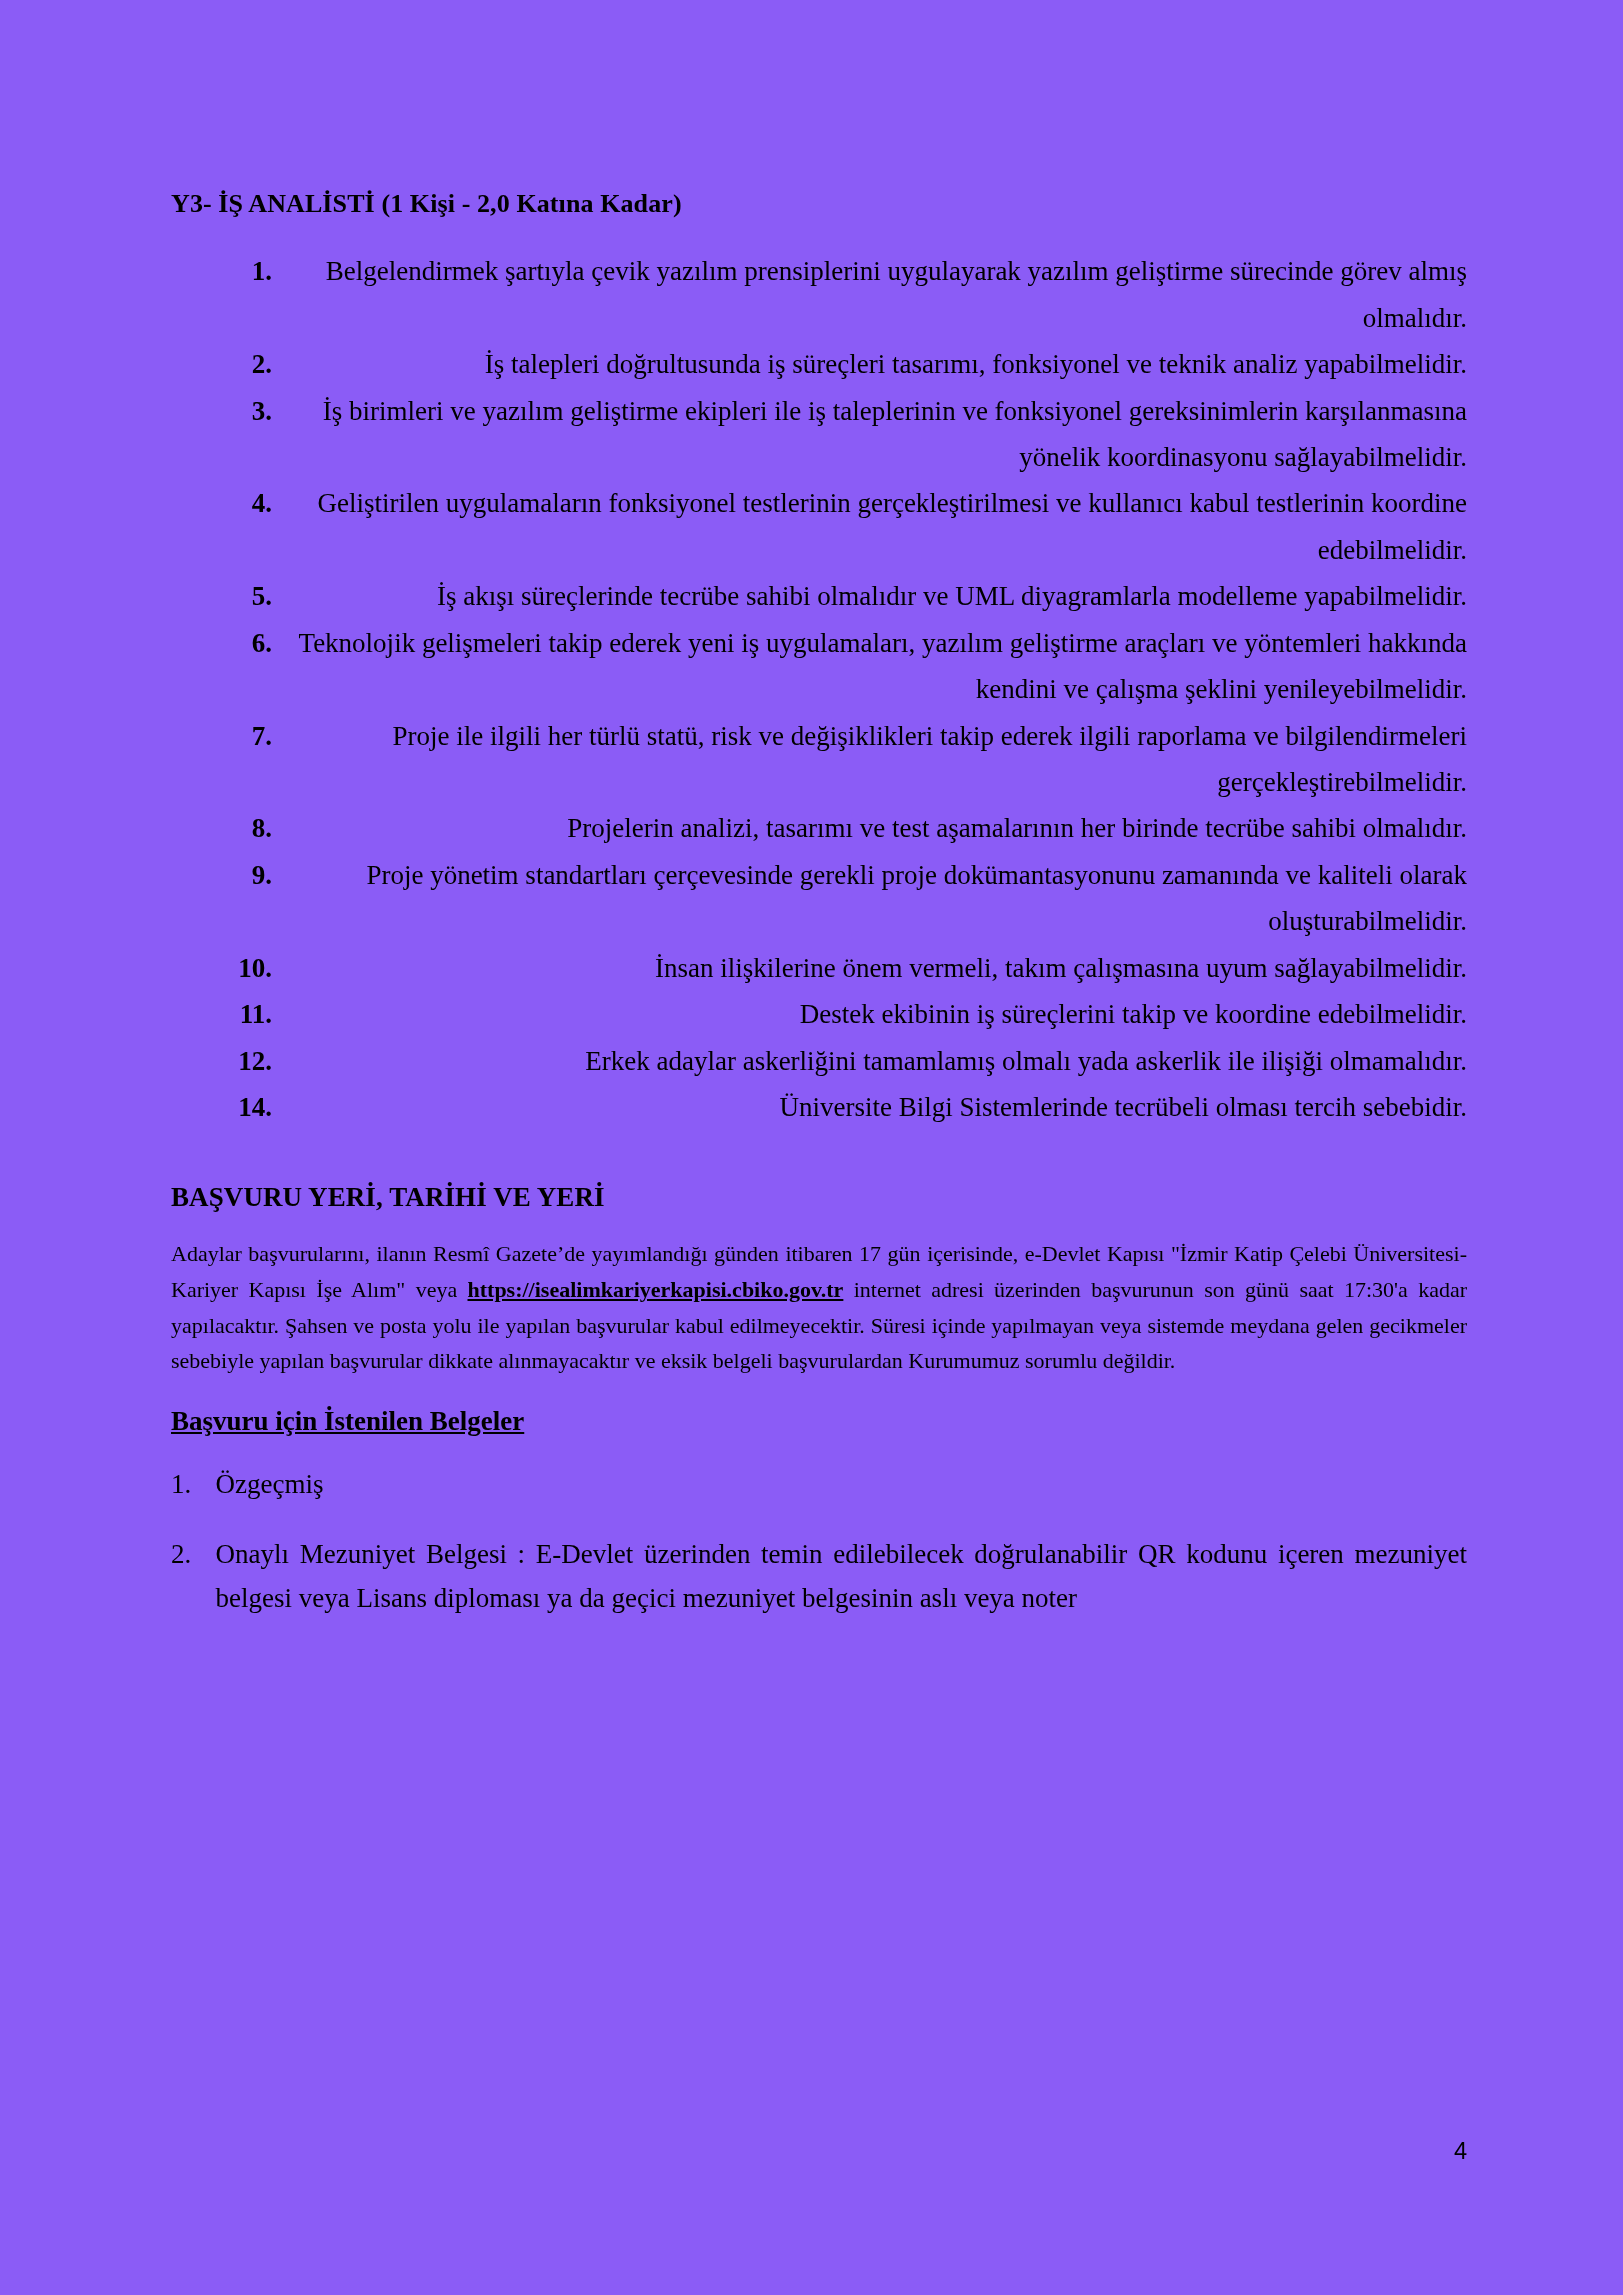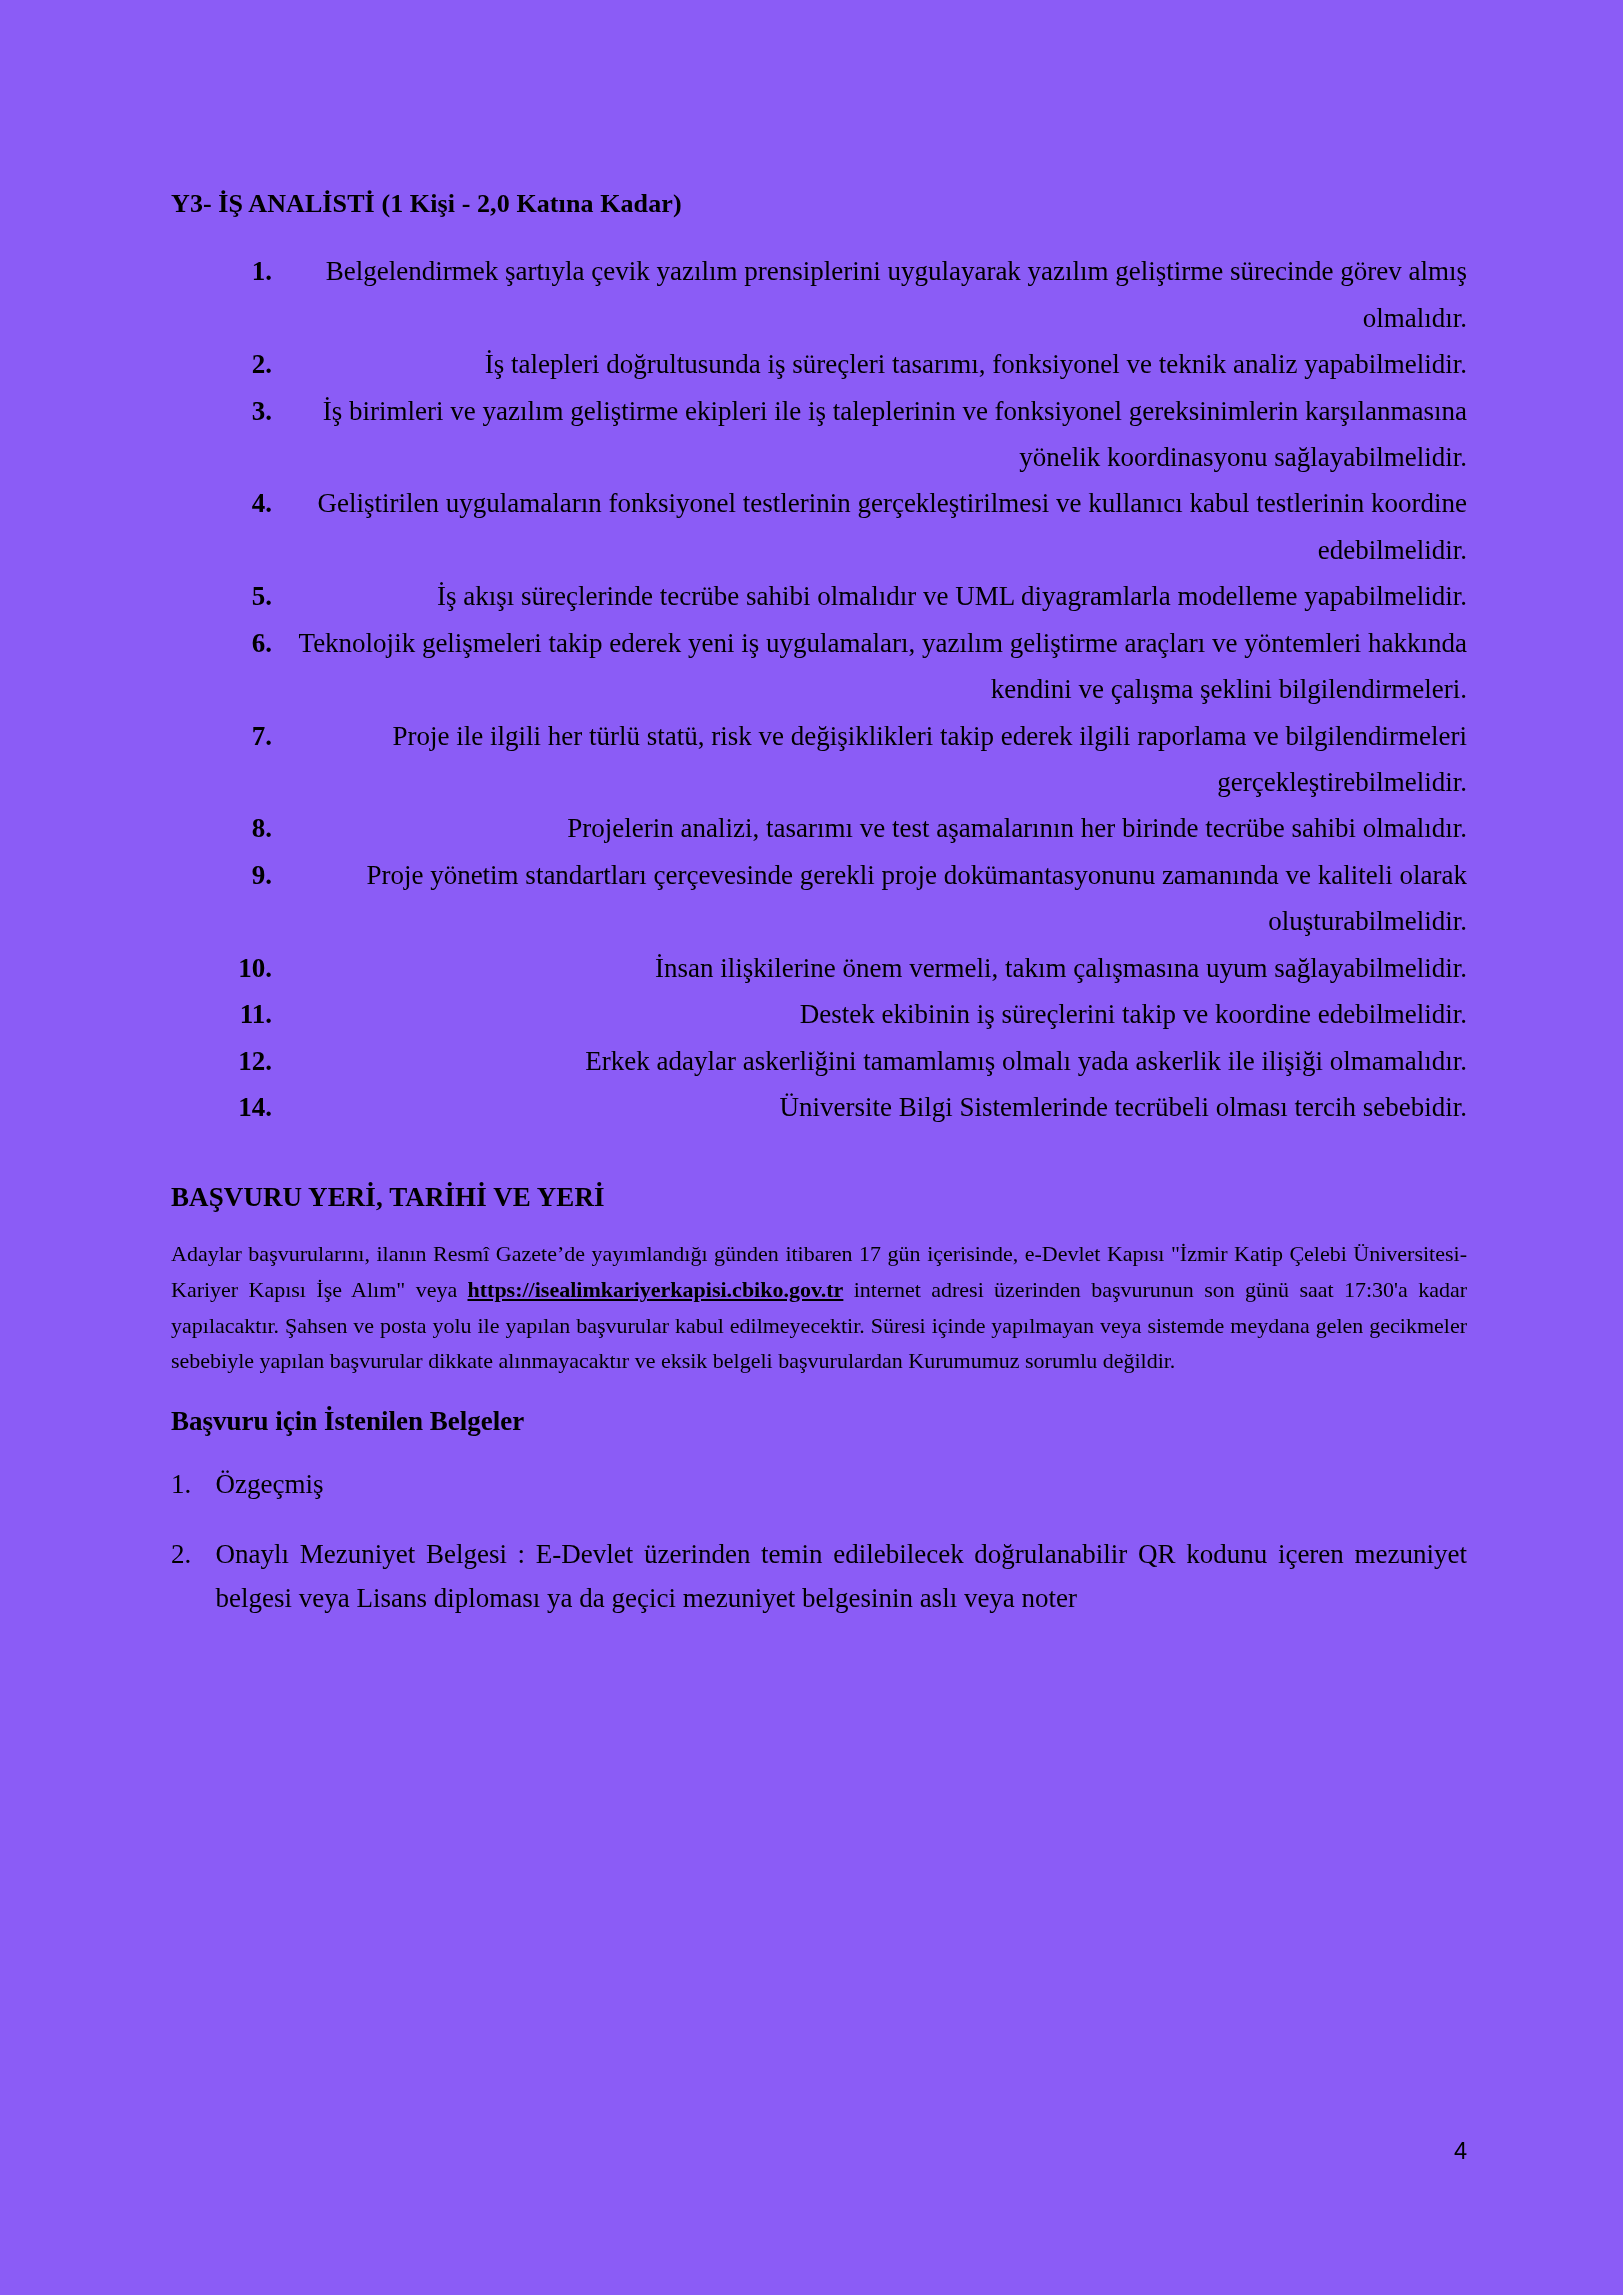--- a/index.html
+++ b/index.html
@@ -85,20 +85,21 @@
     text-decoration: underline;
   }
 
   
   .sub-heading {
     font-weight: bold;
     font-size: 27px;
     line-height: 1.2;
     margin: 0;
     margin-top: 26px;
+    text-decoration: underline;
     display: inline-block;
     text-align: center;
   }
 
   
   .docs-list {
     margin: 0;
     padding: 0;
     list-style: none;
     margin-top: 19.6px;
@@ -156,21 +157,21 @@
       <li class="qual-item">
         <span class="qual-num">4.</span>
         <span class="qual-text">Geliştirilen uygulamaların fonksiyonel testlerinin gerçekleştirilmesi ve kullanıcı kabul testlerinin koordine edebilmelidir.</span>
       </li>
       <li class="qual-item">
         <span class="qual-num">5.</span>
         <span class="qual-text">İş akışı süreçlerinde tecrübe sahibi olmalıdır ve UML diyagramlarla modelleme yapabilmelidir.</span>
       </li>
       <li class="qual-item">
         <span class="qual-num">6.</span>
-        <span class="qual-text">Teknolojik gelişmeleri takip ederek yeni iş uygulamaları, yazılım geliştirme araçları ve yöntemleri hakkında kendini ve çalışma şeklini bilgilendirmeleri.</span>
+        <span class="qual-text">Teknolojik gelişmeleri takip ederek yeni iş uygulamaları, yazılım geliştirme araçları ve yöntemleri hakkında kendini ve çalışma şeklini yenileyebilmelidir.</span>
       </li>
       <li class="qual-item">
         <span class="qual-num">7.</span>
         <span class="qual-text">Proje ile ilgili her türlü statü, risk ve değişiklikleri takip ederek ilgili raporlama ve bilgilendirmeleri gerçekleştirebilmelidir.</span>
       </li>
       <li class="qual-item">
         <span class="qual-num">8.</span>
         <span class="qual-text">Projelerin analizi, tasarımı ve test aşamalarının her birinde tecrübe sahibi olmalıdır.</span>
       </li>
       <li class="qual-item">

